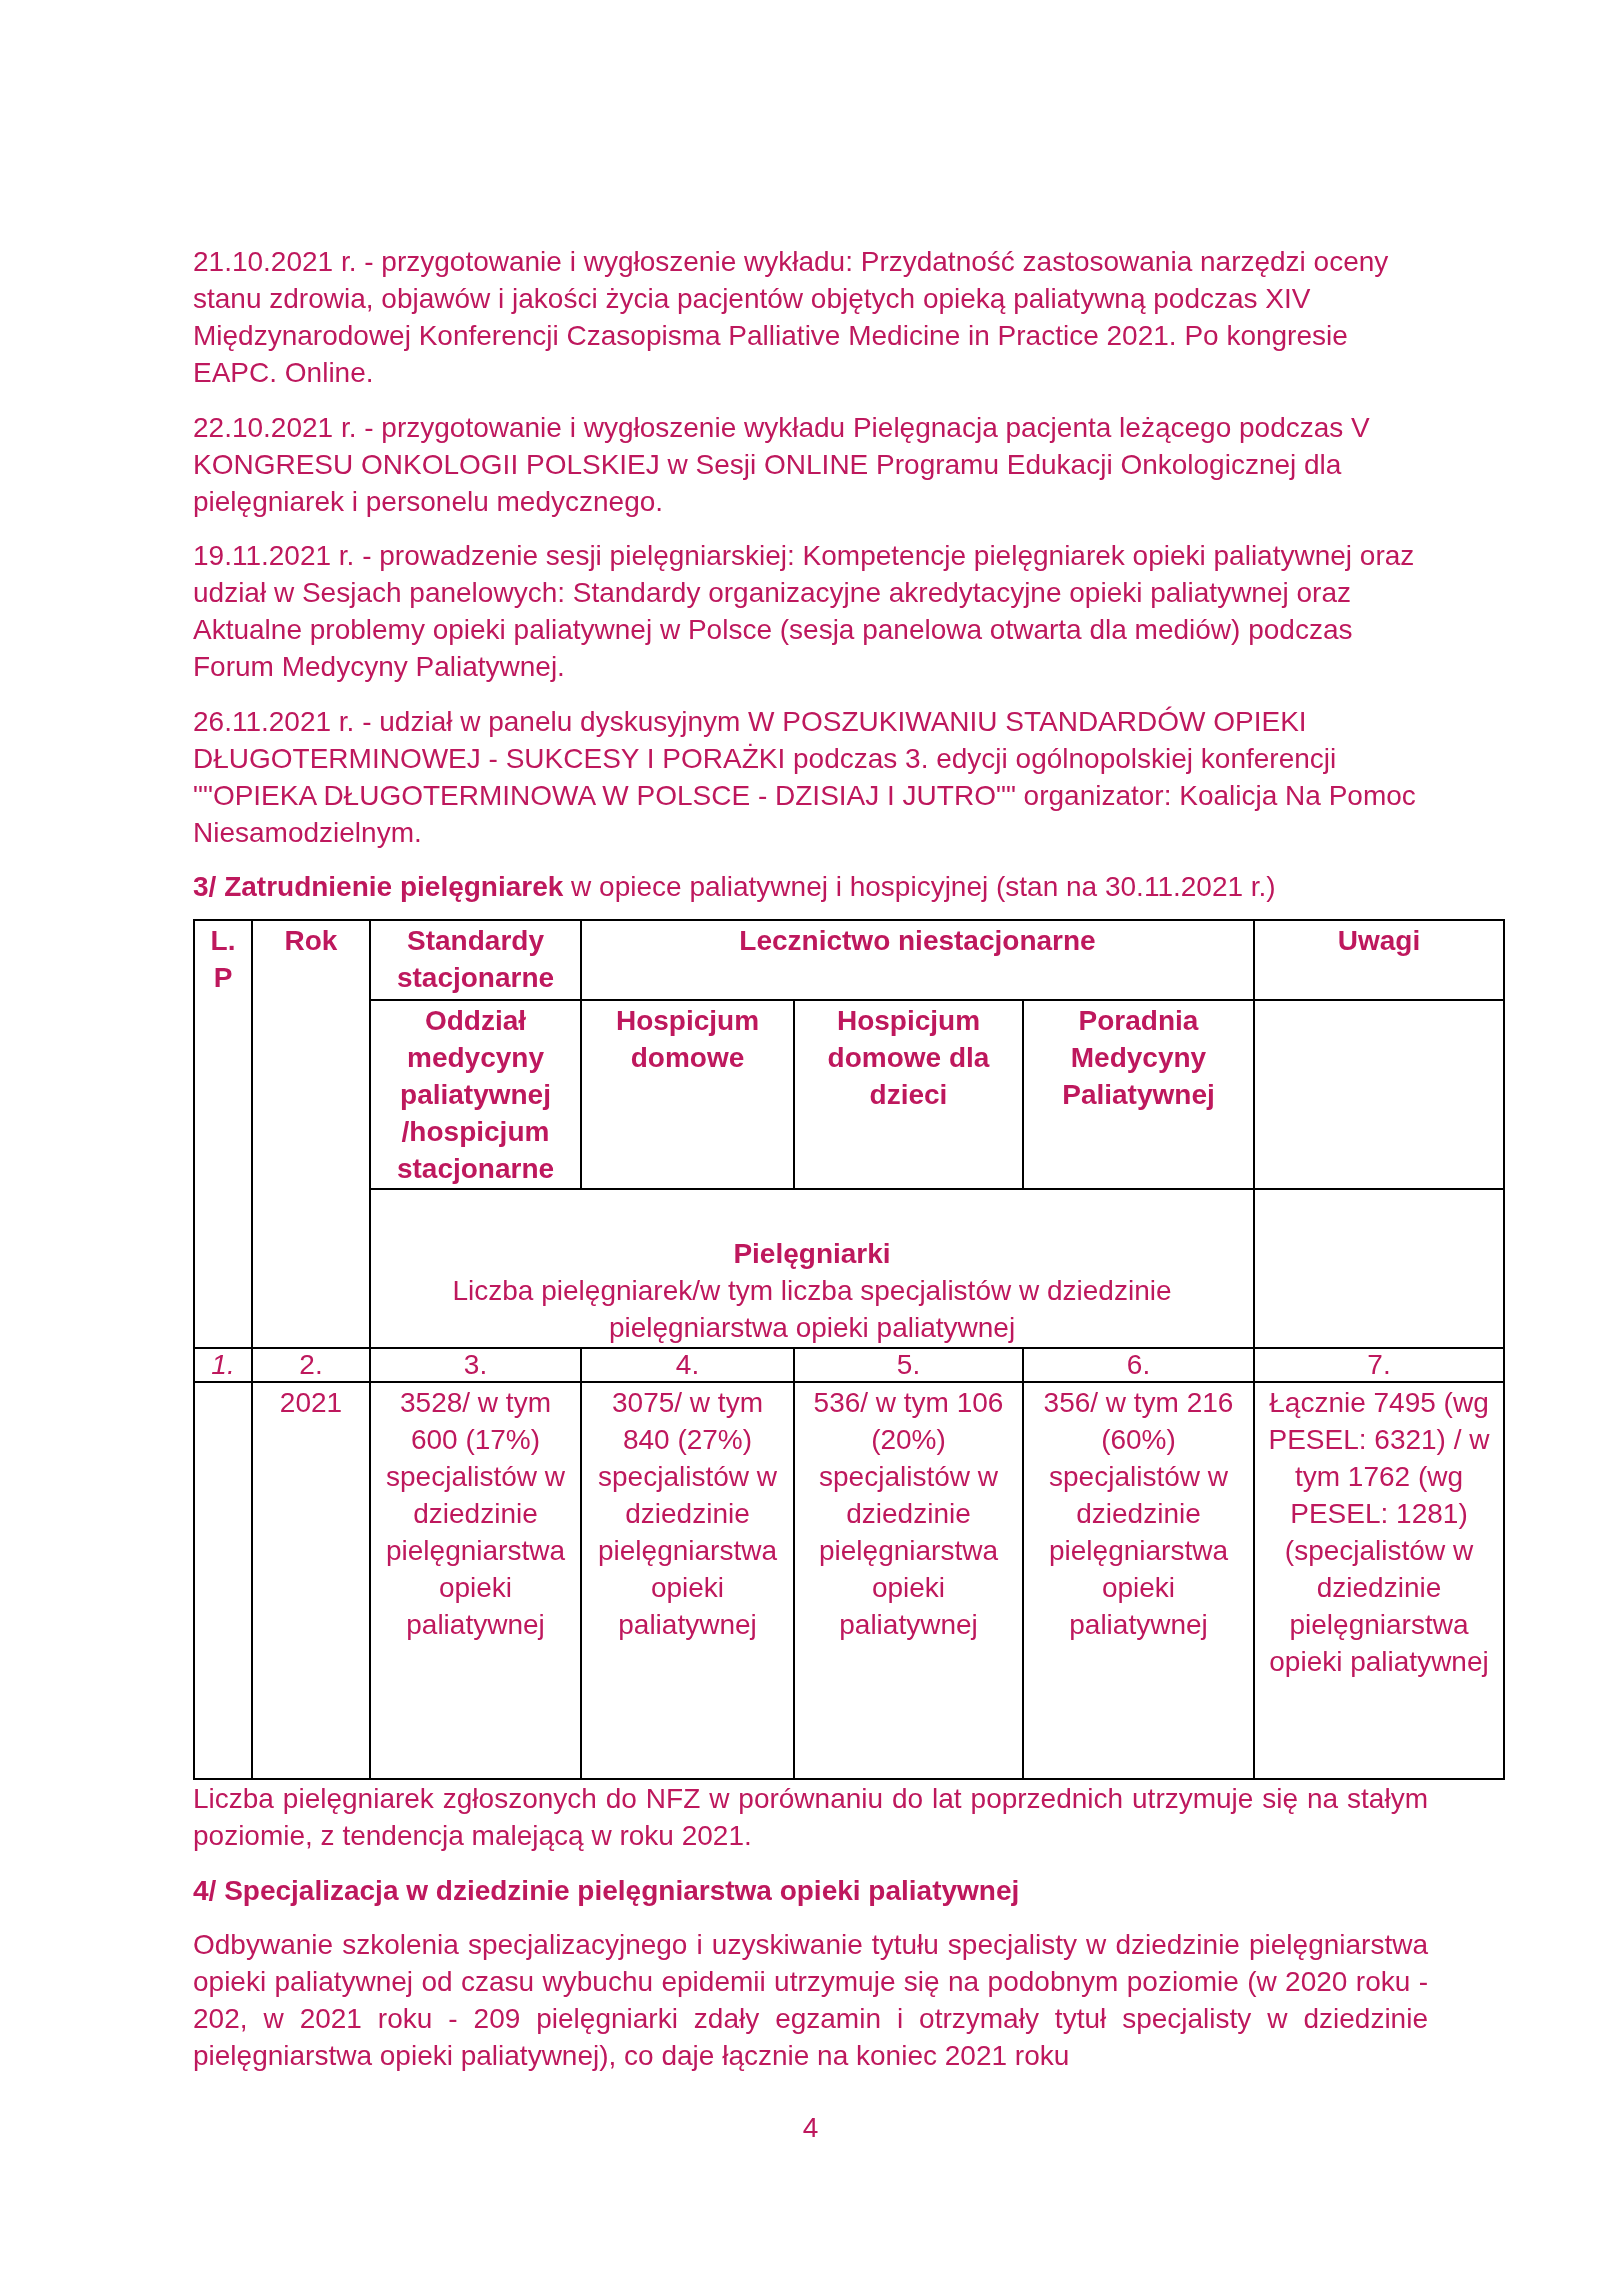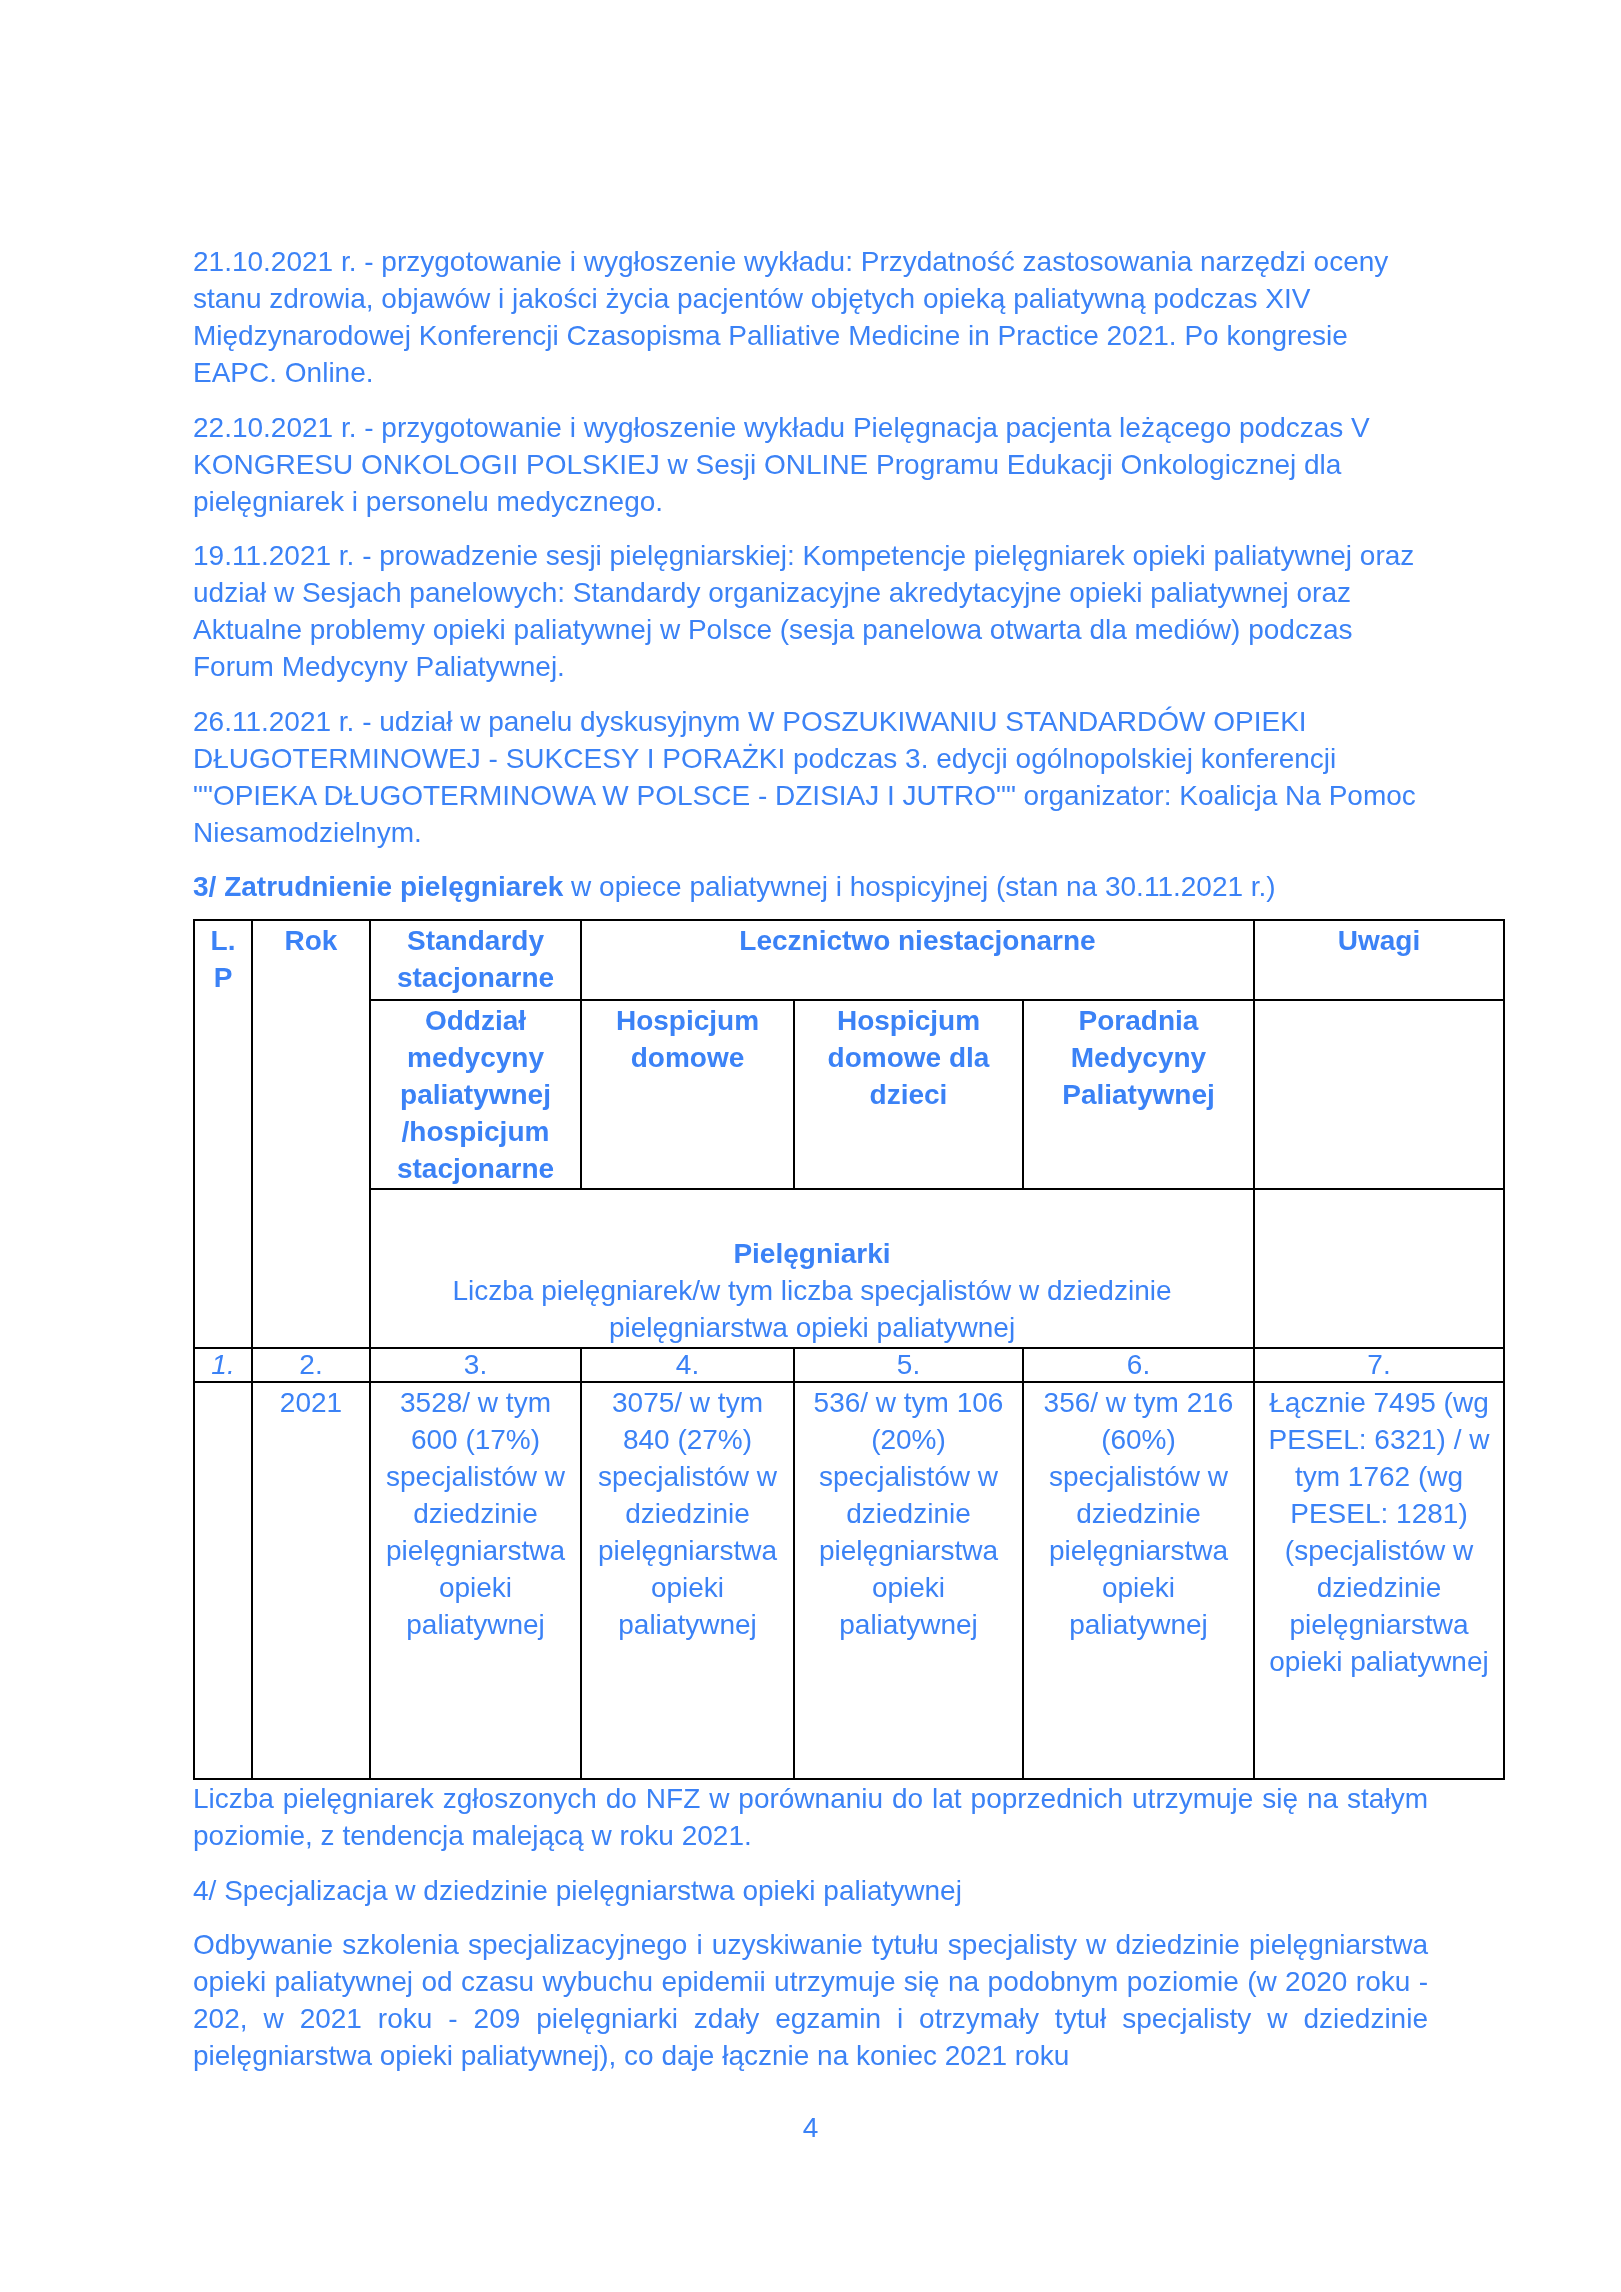--- a/index.html
+++ b/index.html
@@ -5,31 +5,31 @@
   html, body { margin: 0; padding: 0; background: #e8e8e8; }
   .page {
     position: relative;
     width: 1621px;
     height: 2293px;
     margin: 0 auto;
     background: #ffffff;
     font-family: "Liberation Sans", sans-serif;
     font-size: 28px;
     line-height: 37px;
-    color: #3b82f6;
+    color: #be185d;
     box-sizing: border-box;
     padding: 243px 193px 0 193px;
   }
   p.para {
     margin: 0 0 17.6px 0;
     width: 1235px;
   }
   p.justified { text-align: justify; }
   p.h3-heading { margin: 3.9px 0 13.7px 0; }
-  p.h4-heading { font-weight: normal; margin: 0 0 17.6px 0; }
+  p.h4-heading { font-weight: bold; margin: 0 0 17.6px 0; }
   p.source-note { margin: 5.9px 0 17.6px 0; }
   b.hbold { font-weight: bold; }
 
   table.emp {
     border-collapse: collapse;
     table-layout: fixed;
     width: 1309px;
     margin: 0;
   }
   table.emp td {

